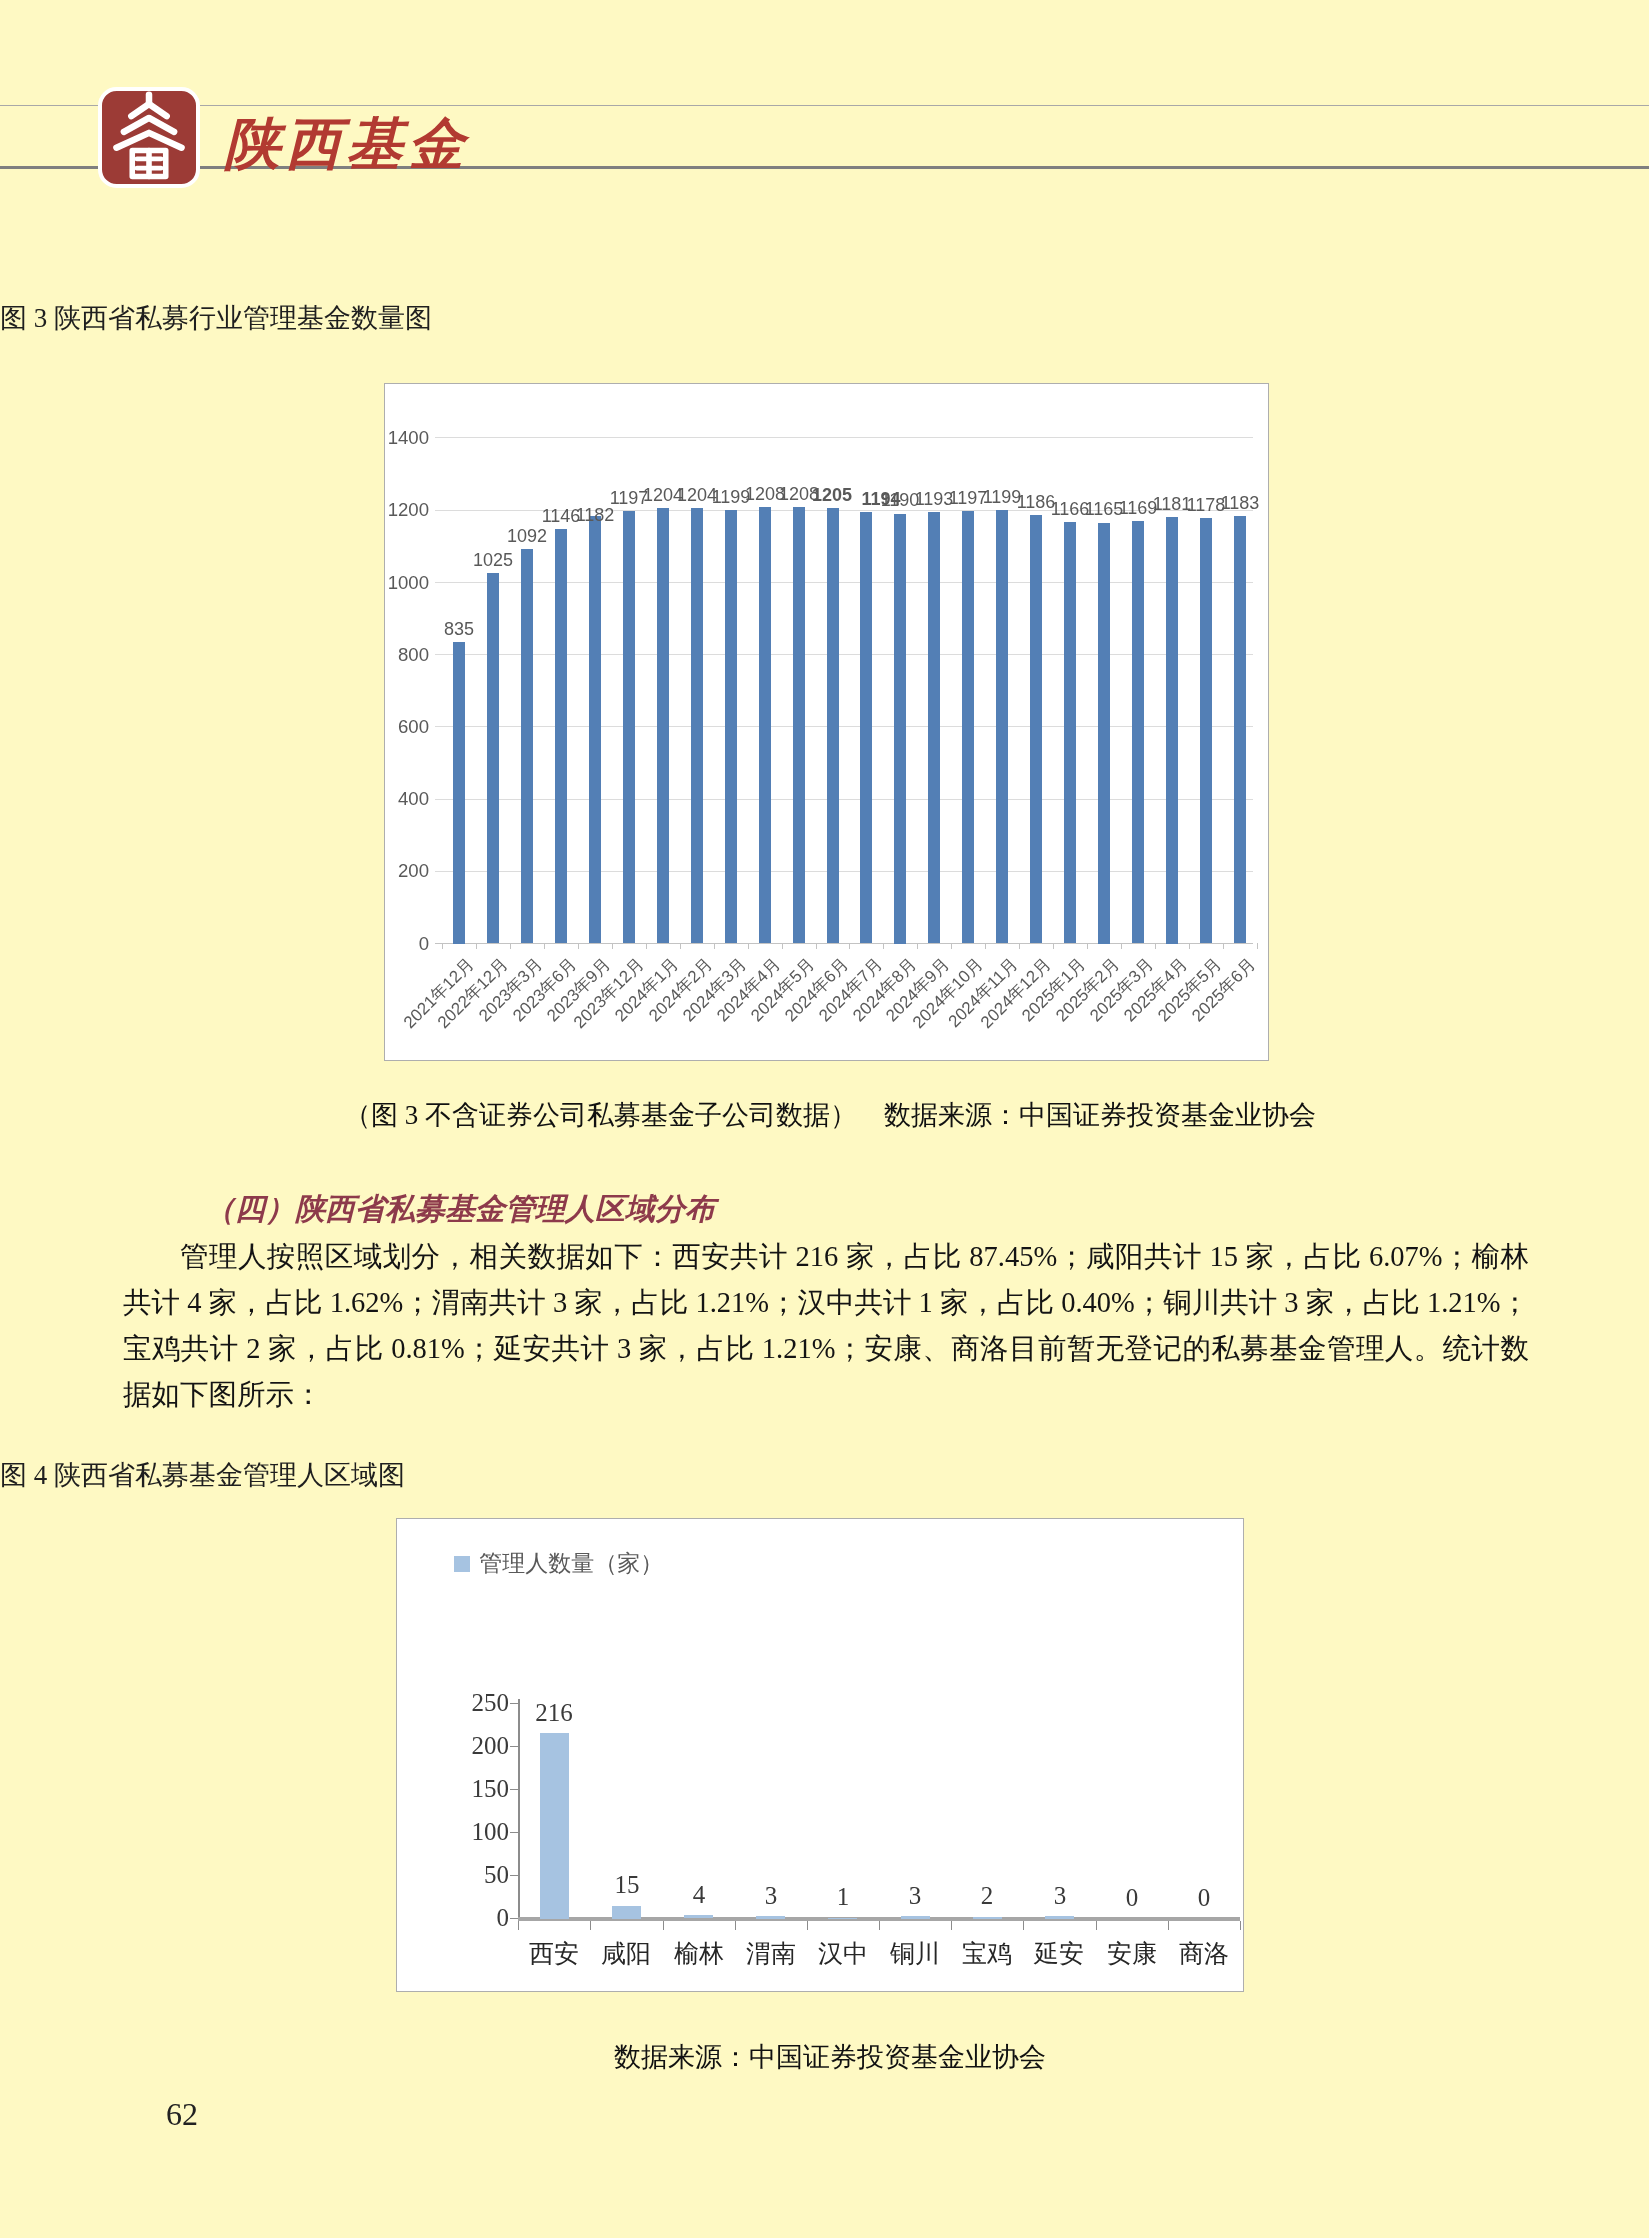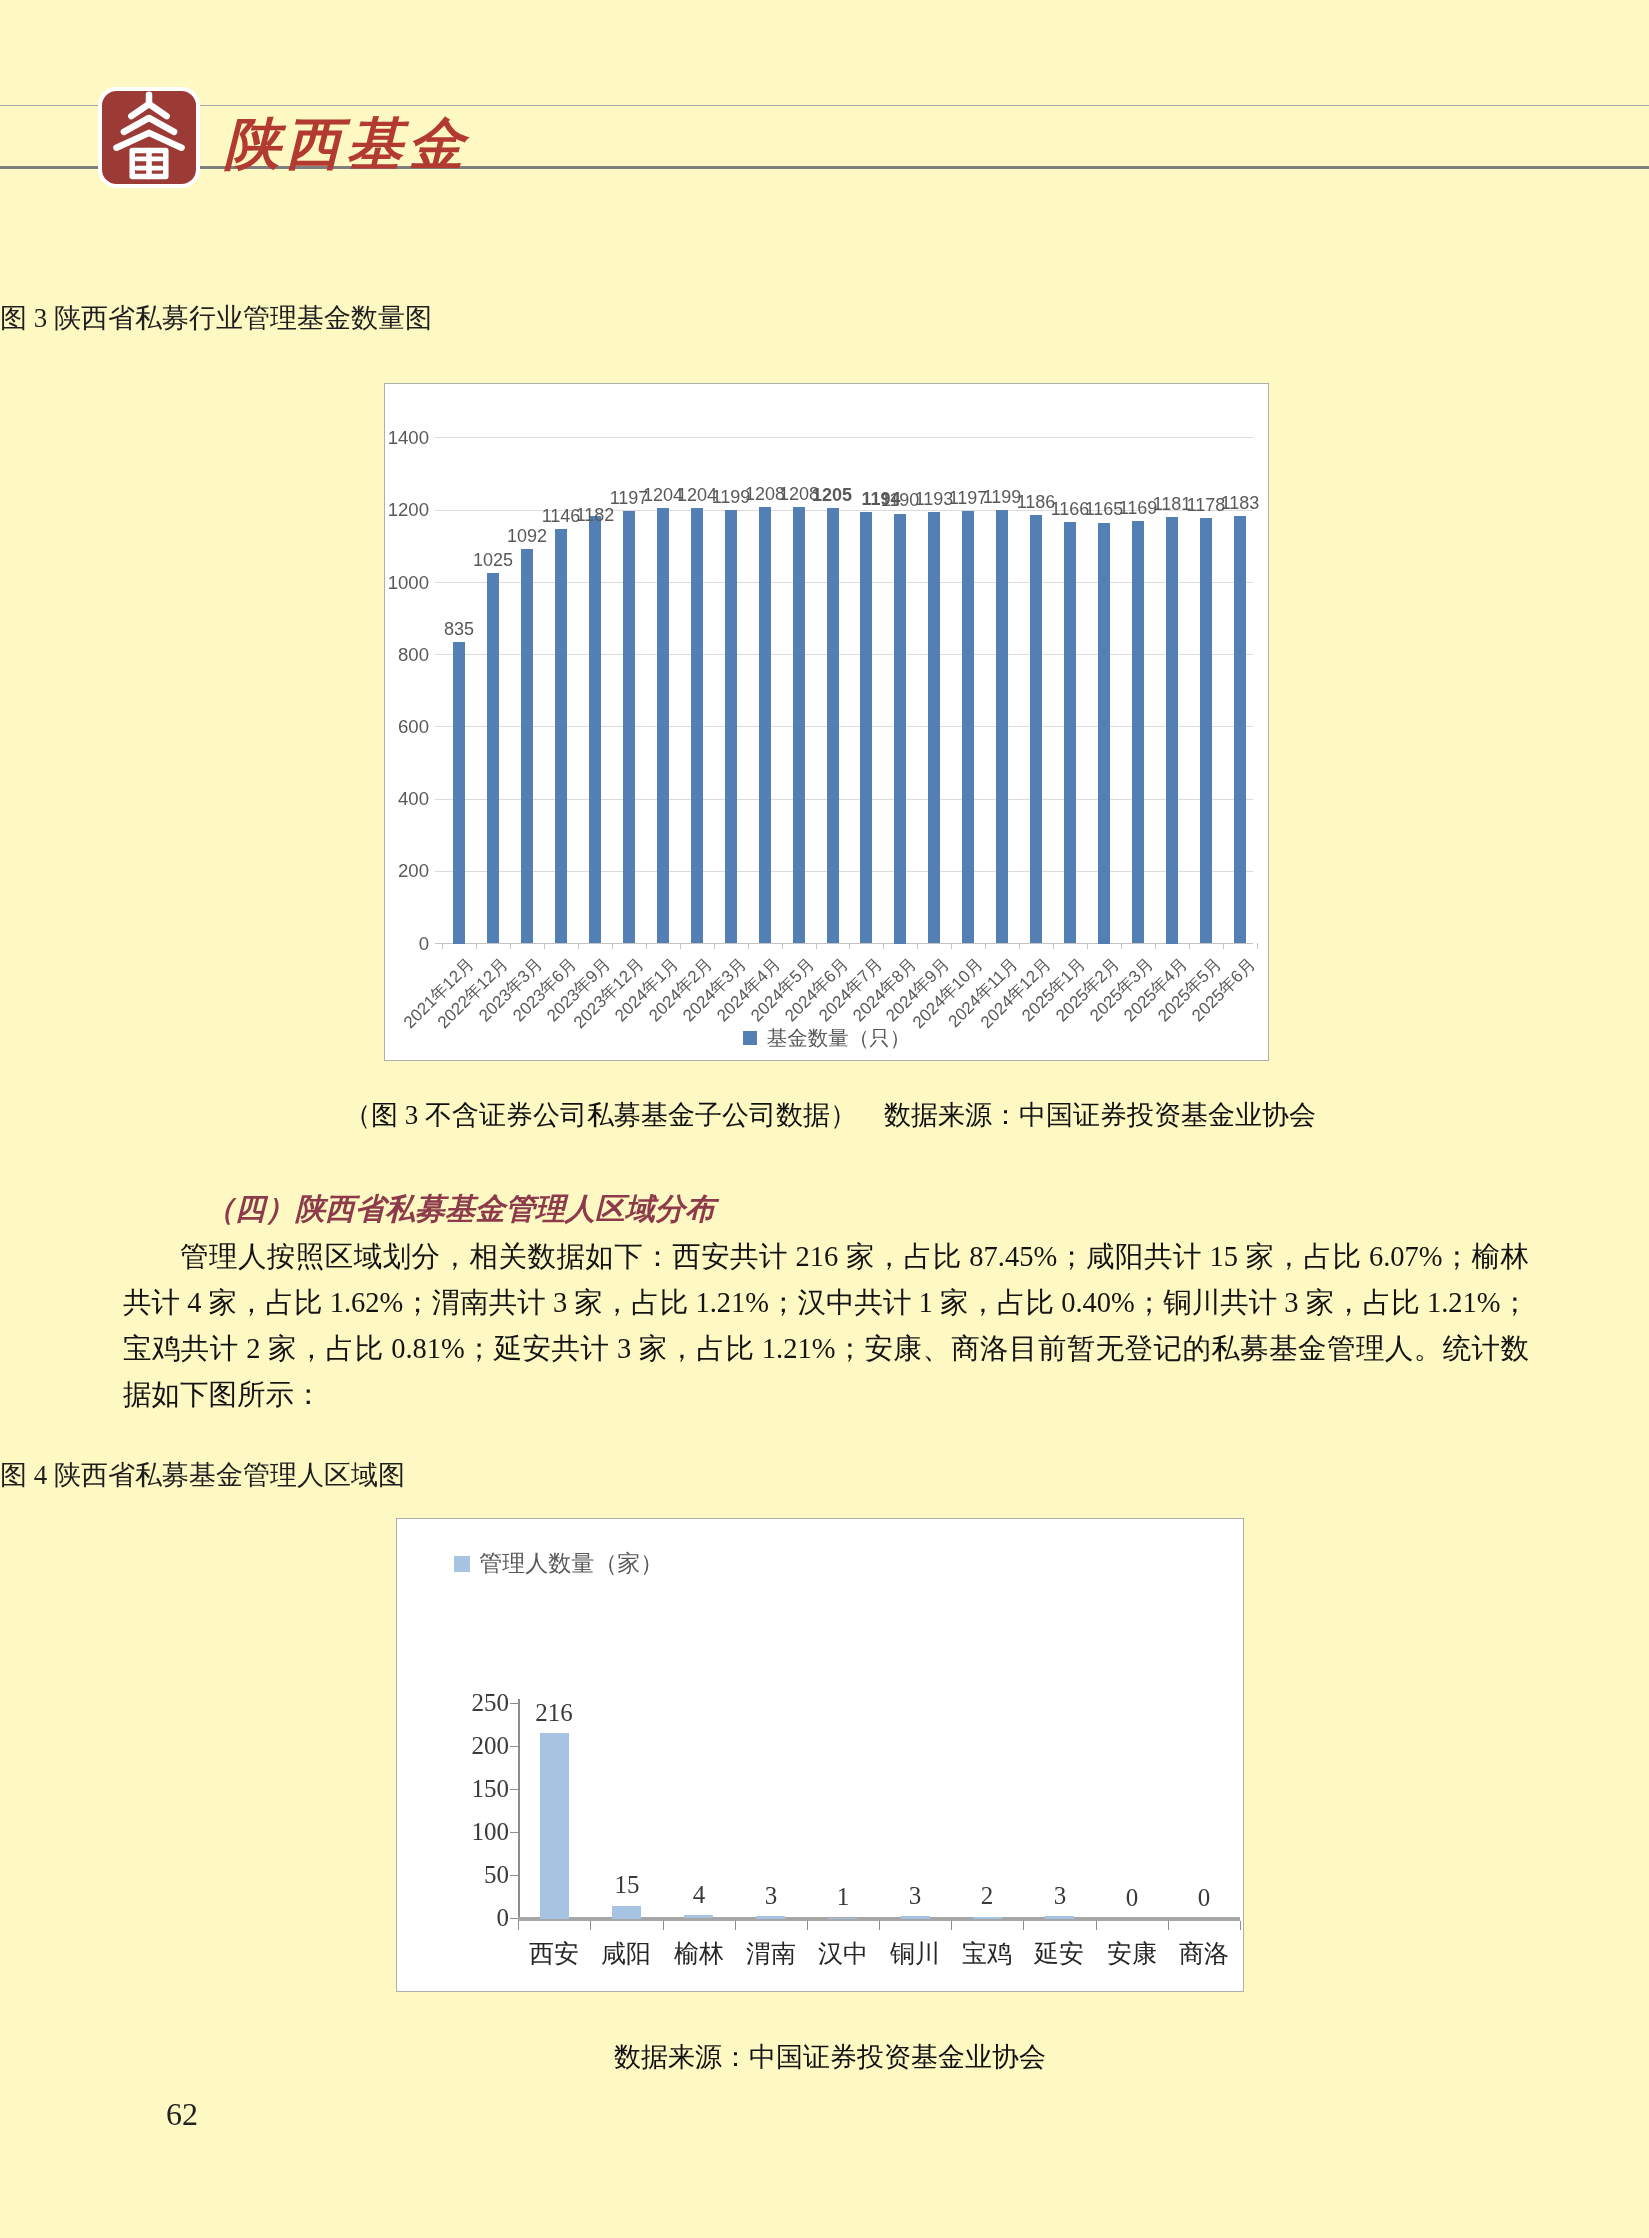--- a/index.html
+++ b/index.html
@@ -66,24 +66,20 @@
         <line x1="37" y1="73" x2="63" y2="73" stroke-width="5"></line>
         <line x1="37" y1="83" x2="63" y2="83" stroke-width="5"></line>
       </g>
     </svg>
   </div>
   <div class="brand">陕西基金</div>
 
   <div class="fig-title" style="top:300px;">图 3 陕西省私募行业管理基金数量图</div>
 
   <div id="chart1" class="chart-frame" style="left:384px;top:383px;width:883px;height:676px;">
-    <div class="legend-row" style="top:640px;">
-      <span class="legend-swatch" id="c1-swatch" style="background: rgb(83, 127, 181);"></span>
-      <span class="legend-text">基金数量（只）</span>
-    </div>
   <div class="grid-h" style="left: 50px; top: 487px; width: 818px;"></div>
       <div class="grid-h" style="left: 50px; top: 415px; width: 818px;"></div>
       <div class="grid-h" style="left: 50px; top: 342px; width: 818px;"></div>
       <div class="grid-h" style="left: 50px; top: 270px; width: 818px;"></div>
       <div class="grid-h" style="left: 50px; top: 198px; width: 818px;"></div>
       <div class="grid-h" style="left: 50px; top: 126px; width: 818px;"></div>
       <div class="grid-h" style="left: 50px; top: 53px; width: 818px;"></div>
       <div class="baseline1" style="left: 50px; top: 559px; width: 818px;"></div>
       <div class="ylab1" style="right: 839px; top: 549px;">0</div>
       <div class="ylab1" style="right: 839px; top: 476px;">200</div>

